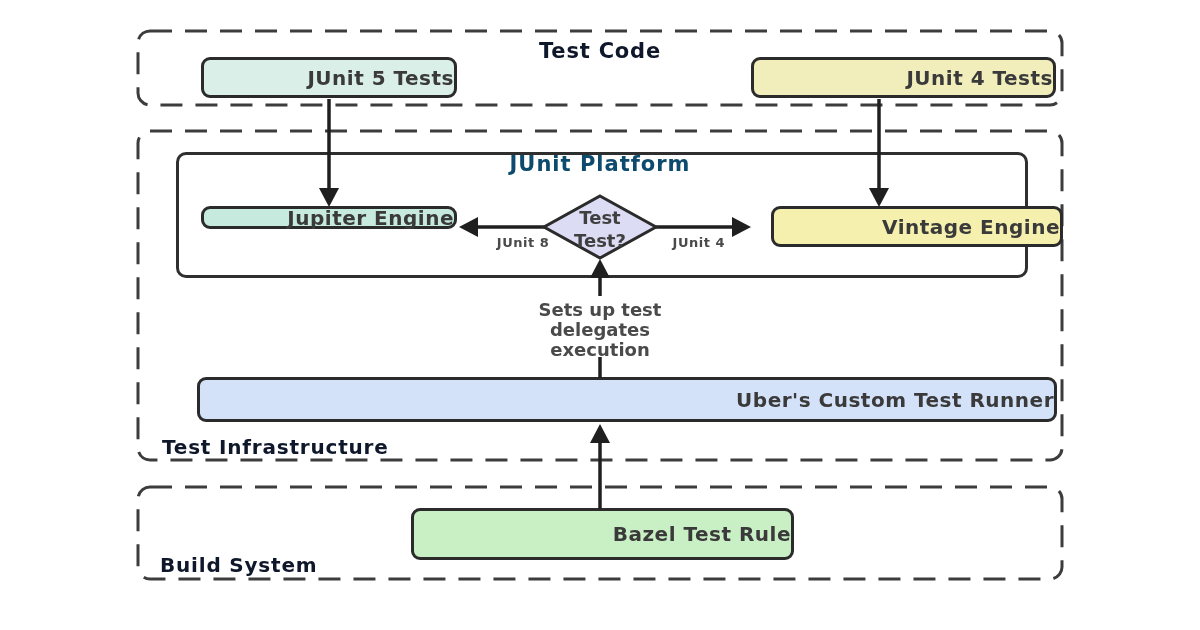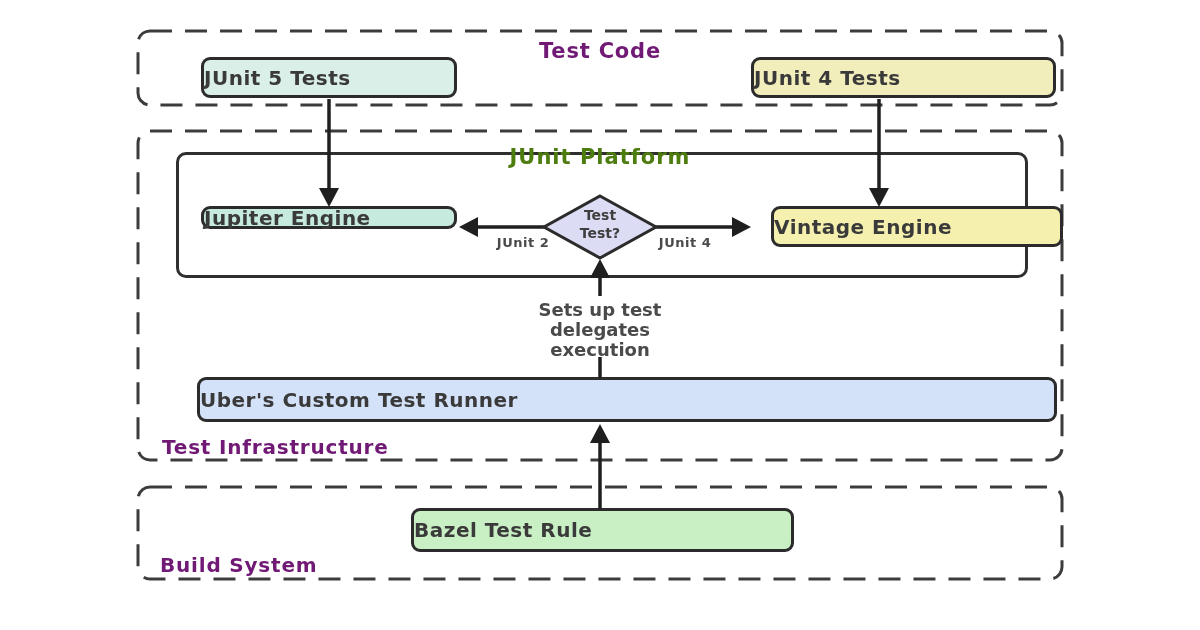--- a/index.html
+++ b/index.html
@@ -29,85 +29,85 @@
     z-index: 2;
     left: 176px; top: 152px;
     width: 846px; height: 120px;
     background: #ffffff;
     border: 3px solid #2f2f2f;
     border-radius: 10px;
   }
   .platform-title {
     position: absolute;
     z-index: 3;
-    left: 450px; top: 145px;
+    left: 450px; top: 152px;
     width: 300px;
     text-align: center;
     font-size: 21px;
     font-weight: 600;
     letter-spacing: 1px;
-    color: #4d7c0f;
+    color: #0c4a6e;
   }
 
   .node {
     position: absolute;
     z-index: 4;
     display: flex;
     align-items: center;
-    justify-content: flex-start;
+    justify-content: flex-end;
     border: 3px solid #2b2b2b;
     border-radius: 9px;
     font-size: 20px;
     font-weight: 600;
     letter-spacing: 0.5px;
     color: #3a3a3a;
     box-sizing: border-box;
   }
   .node-junit5  { left: 201px; top: 57px;  width: 256px; height: 41px; background: #daefe7; }
   .node-junit4  { left: 751px; top: 57px;  width: 305px; height: 41px; background: #f2eebb; }
   .node-jupiter { left: 201px; top: 206px; width: 256px; height: 23px; background: #c6eade; }
   .node-vintage { left: 771px; top: 206px; width: 292px; height: 41px; background: #f5f0ae; }
   .node-uber    { left: 173px; top: 377px; width: 860px; height: 45px; background: #d3e2f9; margin-left: 24px; }
-  .node-bazel   { left: 411px; top: 508px; width: 383px; height: 44px; background: #c9efc5; }
+  .node-bazel   { left: 411px; top: 508px; width: 383px; height: 52px; background: #c9efc5; }
 
   .group-label {
     position: absolute;
     z-index: 3;
     font-weight: 600;
-    color: #701a75;
+    color: #0f172a;
     letter-spacing: 0.8px;
     white-space: nowrap;
   }
   .label-test-code  { left: 600px; top: 39px; transform: translateX(-50%); font-size: 21px; }
   .label-infra      { left: 162px; top: 435px; font-size: 20px; }
   .label-build      { left: 160px; top: 553px; font-size: 20px; text-align: right; }
 
   .decision-label {
     position: absolute;
     z-index: 6;
     left: 555px; top: 206px;
     width: 90px;
     text-align: center;
-    font-size: 14px;
+    font-size: 18px;
     font-weight: 600;
     line-height: 1.3;
     color: #3f3f3f;
   }
   .edge-label {
     position: absolute;
     z-index: 6;
     width: 80px;
     text-align: center;
     font-size: 13px;
     font-weight: 700;
     color: #4a4a4a;
     letter-spacing: 0.5px;
   }
   .edge-label-junit5 { left: 483px; top: 235px; }
-  .edge-label-junit4 { left: 645px; top: 235px; }
+  .edge-label-junit4 { left: 645px; top: 235px; text-align: right; }
 
   .annotation {
     position: absolute;
     z-index: 6;
     left: 500px; top: 300px;
     width: 200px;
     text-align: center;
     font-size: 18px;
     font-weight: 600;
     line-height: 20px;
@@ -173,21 +173,21 @@
     <line x1="600" y1="441" x2="600" y2="509" stroke="#1f1f1f" stroke-width="3.5"></line>
 
     <polygon points="600,196 656,227 600,258 544,227" fill="#dcdcf5" stroke="#2b2b2b" stroke-width="3"></polygon>
   </svg>
 
   <div class="decision-label">
     <div>Test</div>
     <div>Test?</div>
   </div>
 
-  <div class="edge-label edge-label-junit5">JUnit 2</div>
+  <div class="edge-label edge-label-junit5">JUnit 8</div>
   <div class="edge-label edge-label-junit4">JUnit 4</div>
 
   <div class="annotation">
     <div>Sets up test</div>
     <div>delegates execution</div>
   </div>
 
 </div>
 
 </body></html>

